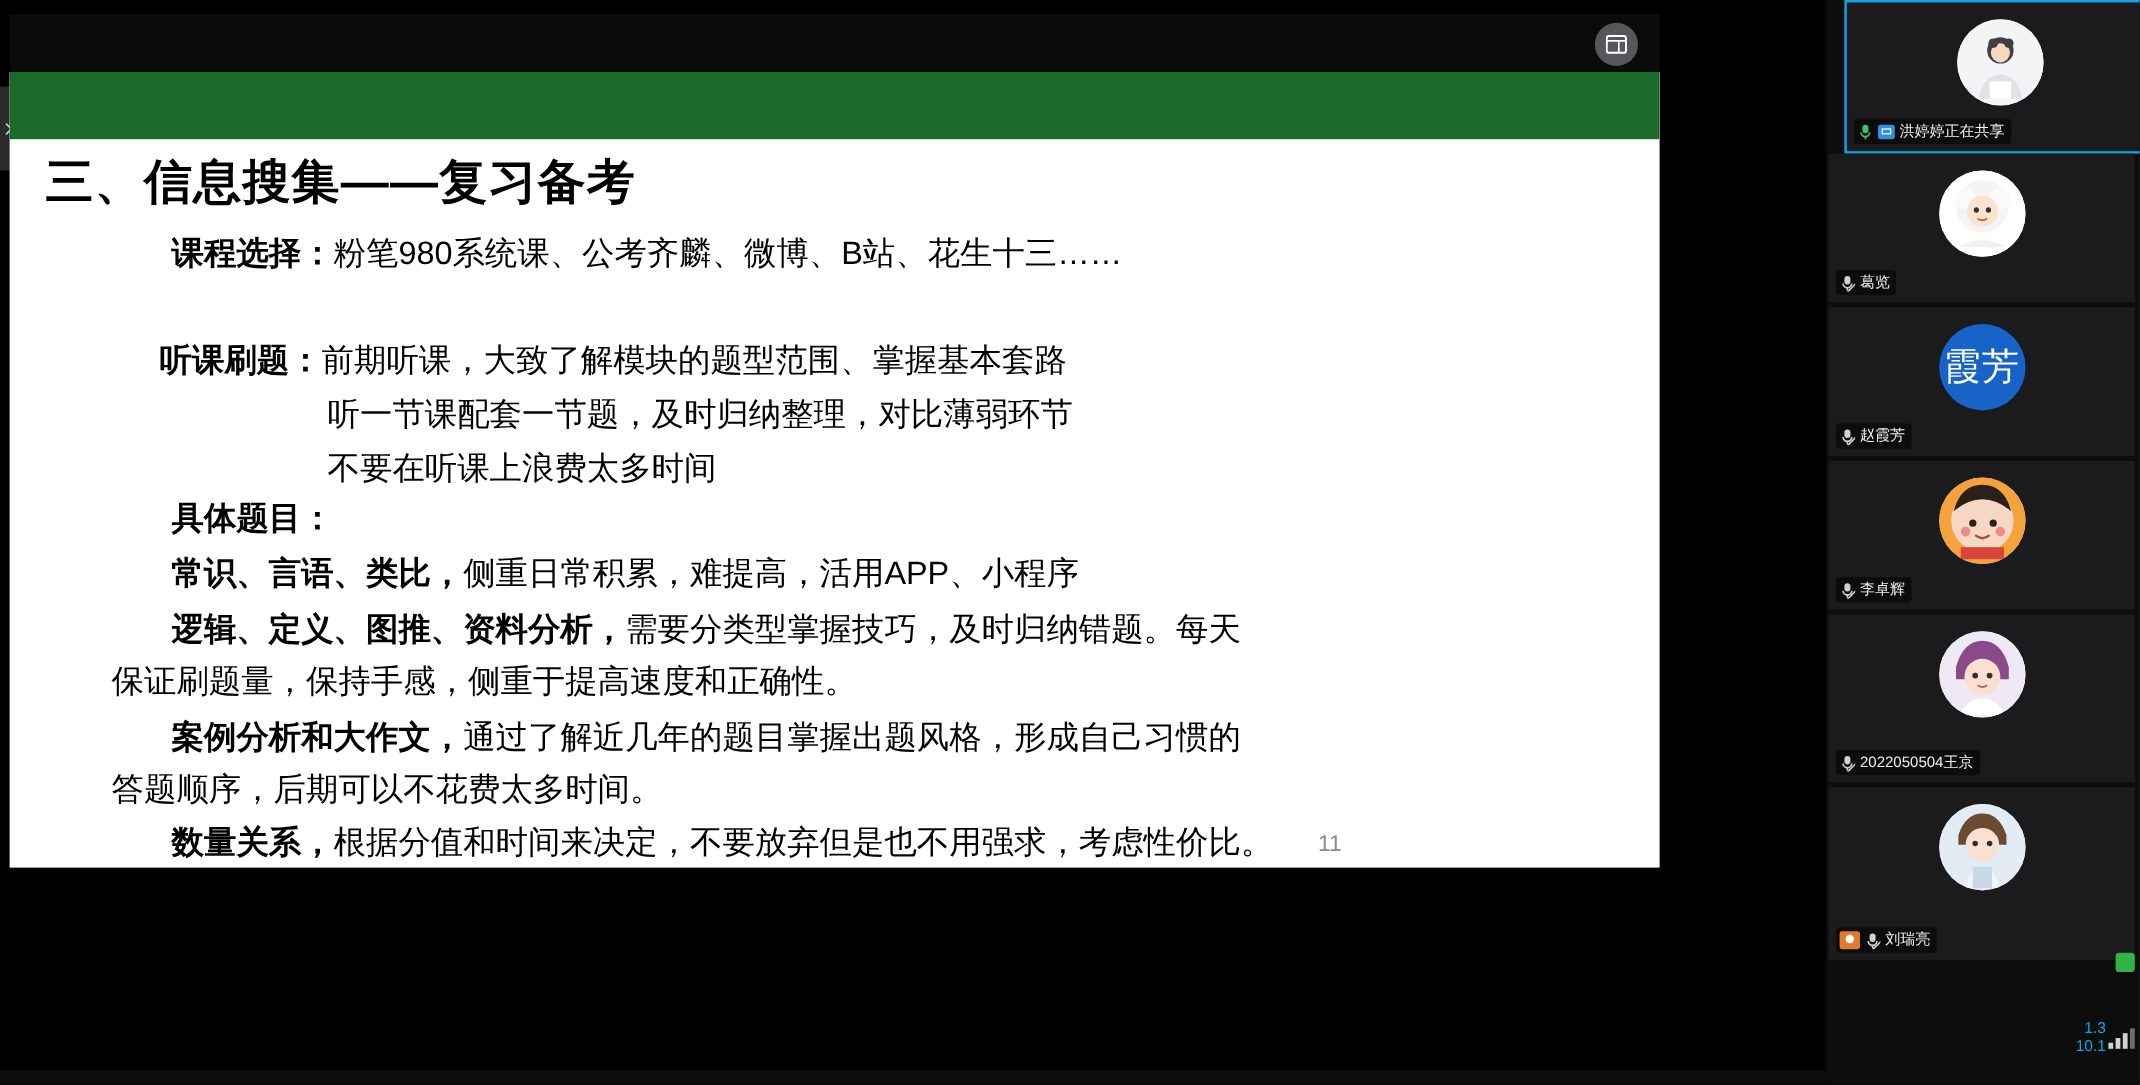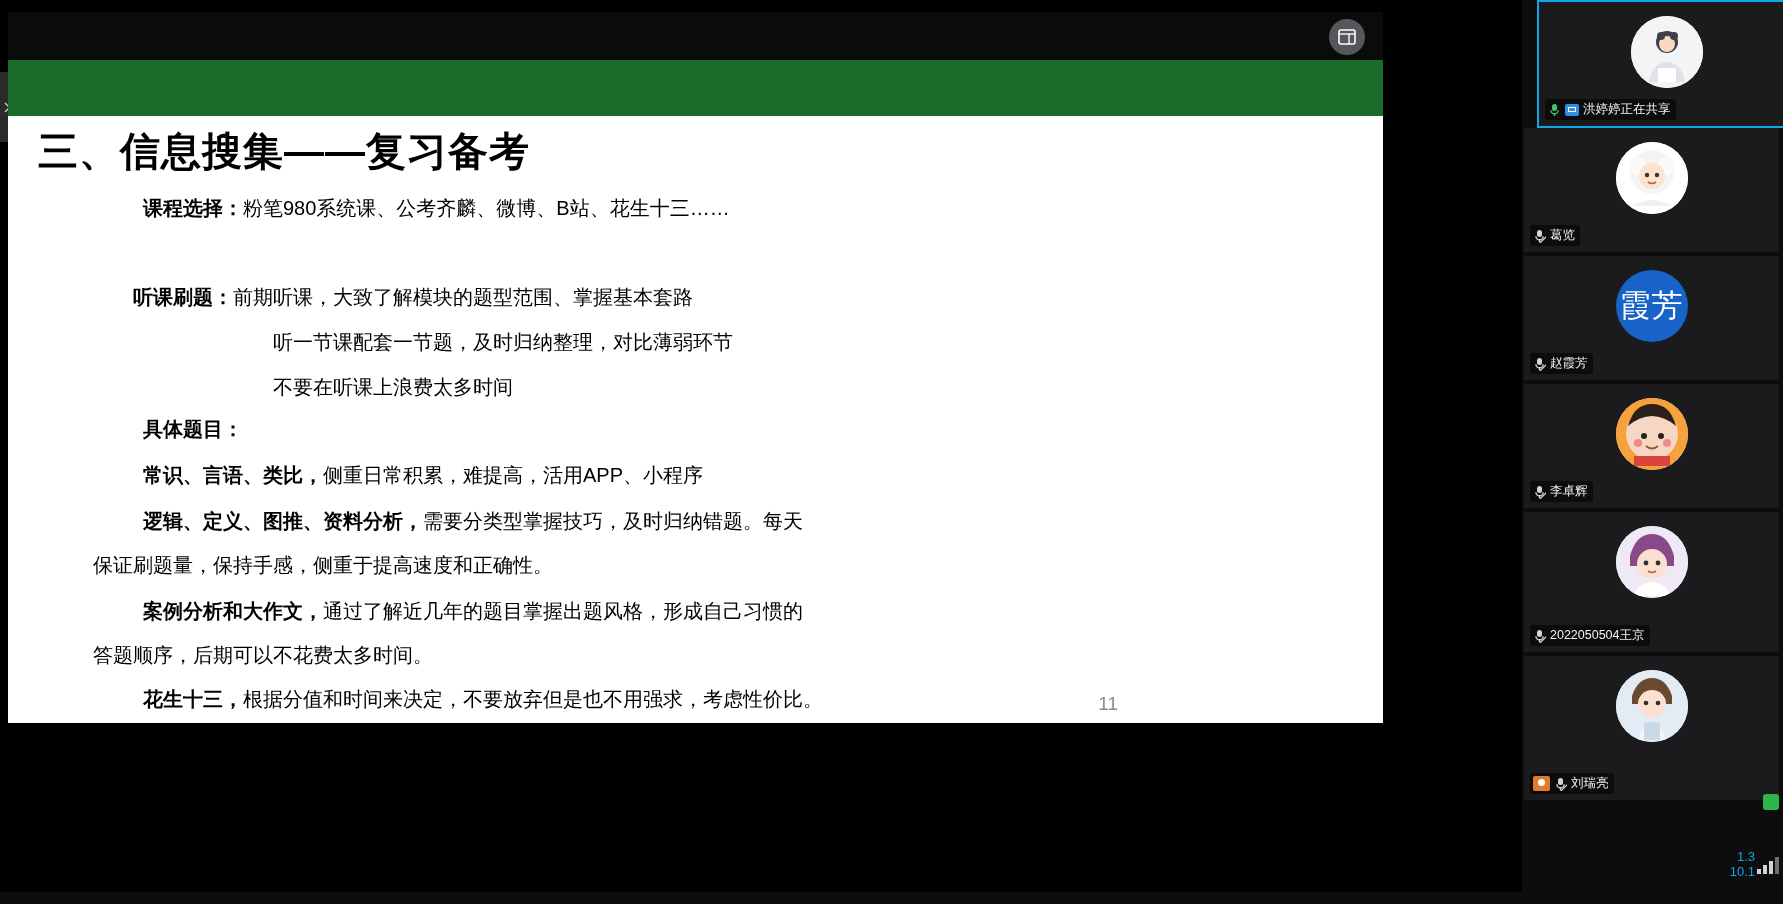--- a/index.html
+++ b/index.html
@@ -93,21 +93,21 @@
     position: absolute;
     left: 30px;
     top: 8px;
     font-size: 40px;
     font-weight: bold;
     letter-spacing: 1px;
     white-space: nowrap;
   }
   .line {
     position: absolute;
-    font-size: 20px;
+    font-size: 27px;
     white-space: nowrap;
     line-height: 1.1;
   }
   .line b { font-weight: bold; }
   .l-course { left: 135px; top: 81px; }
   .l-listen1 { left: 125px; top: 170px; }
   .l-listen2 { left: 265px; top: 215px; }
   .l-listen3 { left: 265px; top: 260px; }
   .l-topic { left: 135px; top: 302px; font-weight: bold; }
   .l-row1 { left: 135px; top: 348px; }
@@ -302,21 +302,21 @@
           <b>逻辑、定义、图推、资料分析，</b><span>需要分类型掌握技巧，及时归纳错题。每天</span>
         </div>
         <div class="line l-row2b">保证刷题量，保持手感，侧重于提高速度和正确性。</div>
 
         <div class="line l-row3">
           <b>案例分析和大作文，</b><span>通过了解近几年的题目掌握出题风格，形成自己习惯的</span>
         </div>
         <div class="line l-row3b">答题顺序，后期可以不花费太多时间。</div>
 
         <div class="line l-row4">
-          <b>花生十三，</b><span>根据分值和时间来决定，不要放弃但是也不用强求，考虑性价比。</span>
+          <b>数量关系，</b><span>根据分值和时间来决定，不要放弃但是也不用强求，考虑性价比。</span>
         </div>
 
         <div class="slide-pagenum">11</div>
       </div>
     </div>
   </div>
 
   <div class="strip">
 
     <div class="tile active" style="top:0px; height:124px;">

